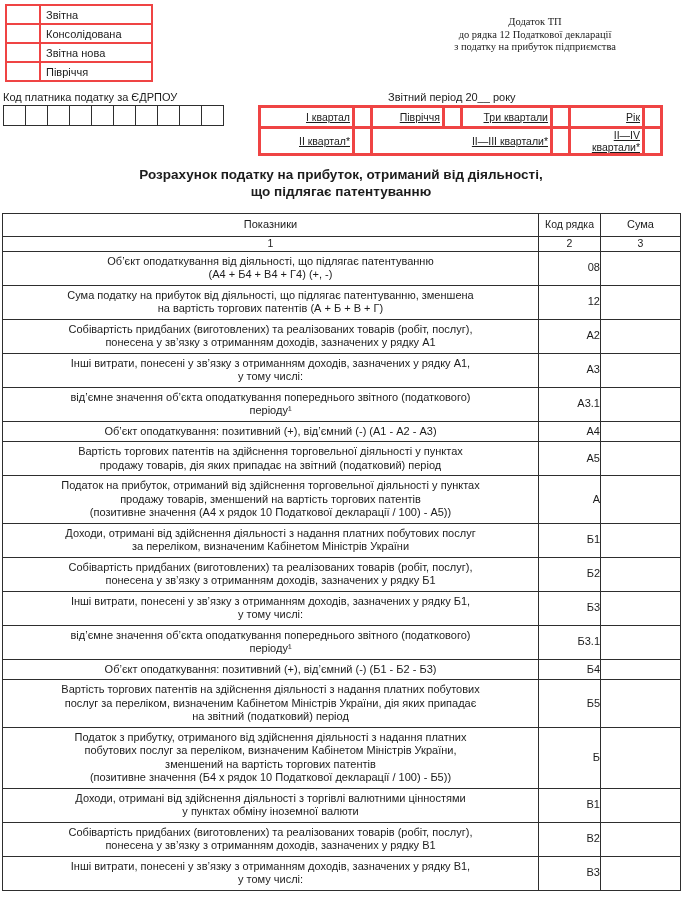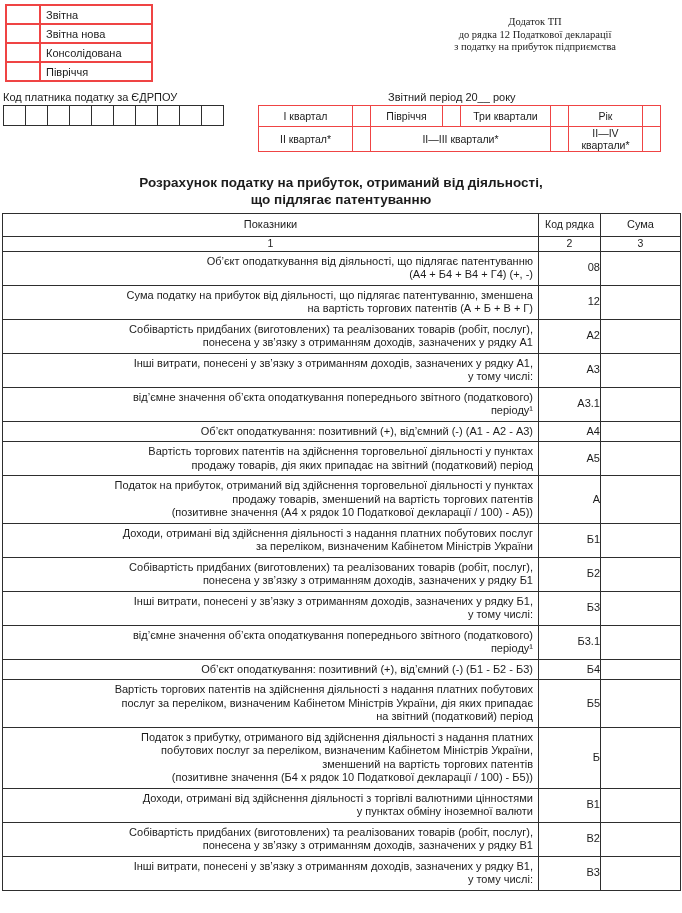--- a/index.html
+++ b/index.html
@@ -22,52 +22,52 @@
 
   
   .edrpou-label { position:absolute; left:3px; top:91px; font-size:11px; }
   .edrpou-cells { position:absolute; left:3px; top:105px; display:flex; }
   .ecell { width:23px; height:21px; border:1px solid #2e2e2e; background:#fff; }
   .ecell + .ecell { margin-left:-1px; }
 
   
   .period-label { position:absolute; left:388px; top:91px; font-size:11px; }
   .period-table { position:absolute; left:258px; top:105px; font-size:10.5px; }
-  .period-table td { border:1px solid #ef4444; height:21px; text-align:center; padding:0 2px; }
-
-  
-  .title { position:absolute; left:0; top:174px; width:682px; text-align:center;
+  .period-table td { border:3px solid #ef4444; height:21px; text-align:right; padding:0 2px;text-decoration:underline; }
+
+  
+  .title { position:absolute; left:0; top:166px; width:682px; text-align:center;
            font-weight:bold; font-size:13.5px; line-height:17px; }
 
   
   .main-table { position:absolute; left:2px; top:213px; width:678px; table-layout:fixed; }
   .main-table th, .main-table td { border:1px solid #2e2e2e; font-size:11px; line-height:13.5px; font-weight:normal; }
   .main-table th { text-align:center; padding:4px 2px; }
   .main-table .th-code { white-space:nowrap; font-size:10.5px; }
   .num-row td { height:15px; padding:0 2px; text-align:center; font-size:10.5px; }
-  .ind { text-align:right; padding:3px 5px; white-space:pre-line; vertical-align:middle; }
+  .ind { text-align:center; padding:3px 5px; white-space:pre-line; vertical-align:middle; }
   .code-c { text-align:right; vertical-align:middle; }
   .sum-c { background:#fff; }
 </style>
 </head>
 <body>
 
 <table class="rtype-table">
   <tbody>
       <tr>
     <td class="rbox"></td>
     <td class="rlbl">Звітна</td>
   </tr>
   <tr>
     <td class="rbox"></td>
+    <td class="rlbl">Консолідована</td>
+  </tr>
+  <tr>
+    <td class="rbox"></td>
     <td class="rlbl">Звітна нова</td>
-  </tr>
-  <tr>
-    <td class="rbox"></td>
-    <td class="rlbl">Консолідована</td>
   </tr>
   <tr>
     <td class="rbox"></td>
     <td class="rlbl">Півріччя</td>
   </tr>
 </tbody>
   </table>
 
 <div class="appendix">
   <div>Додаток ТП</div>

